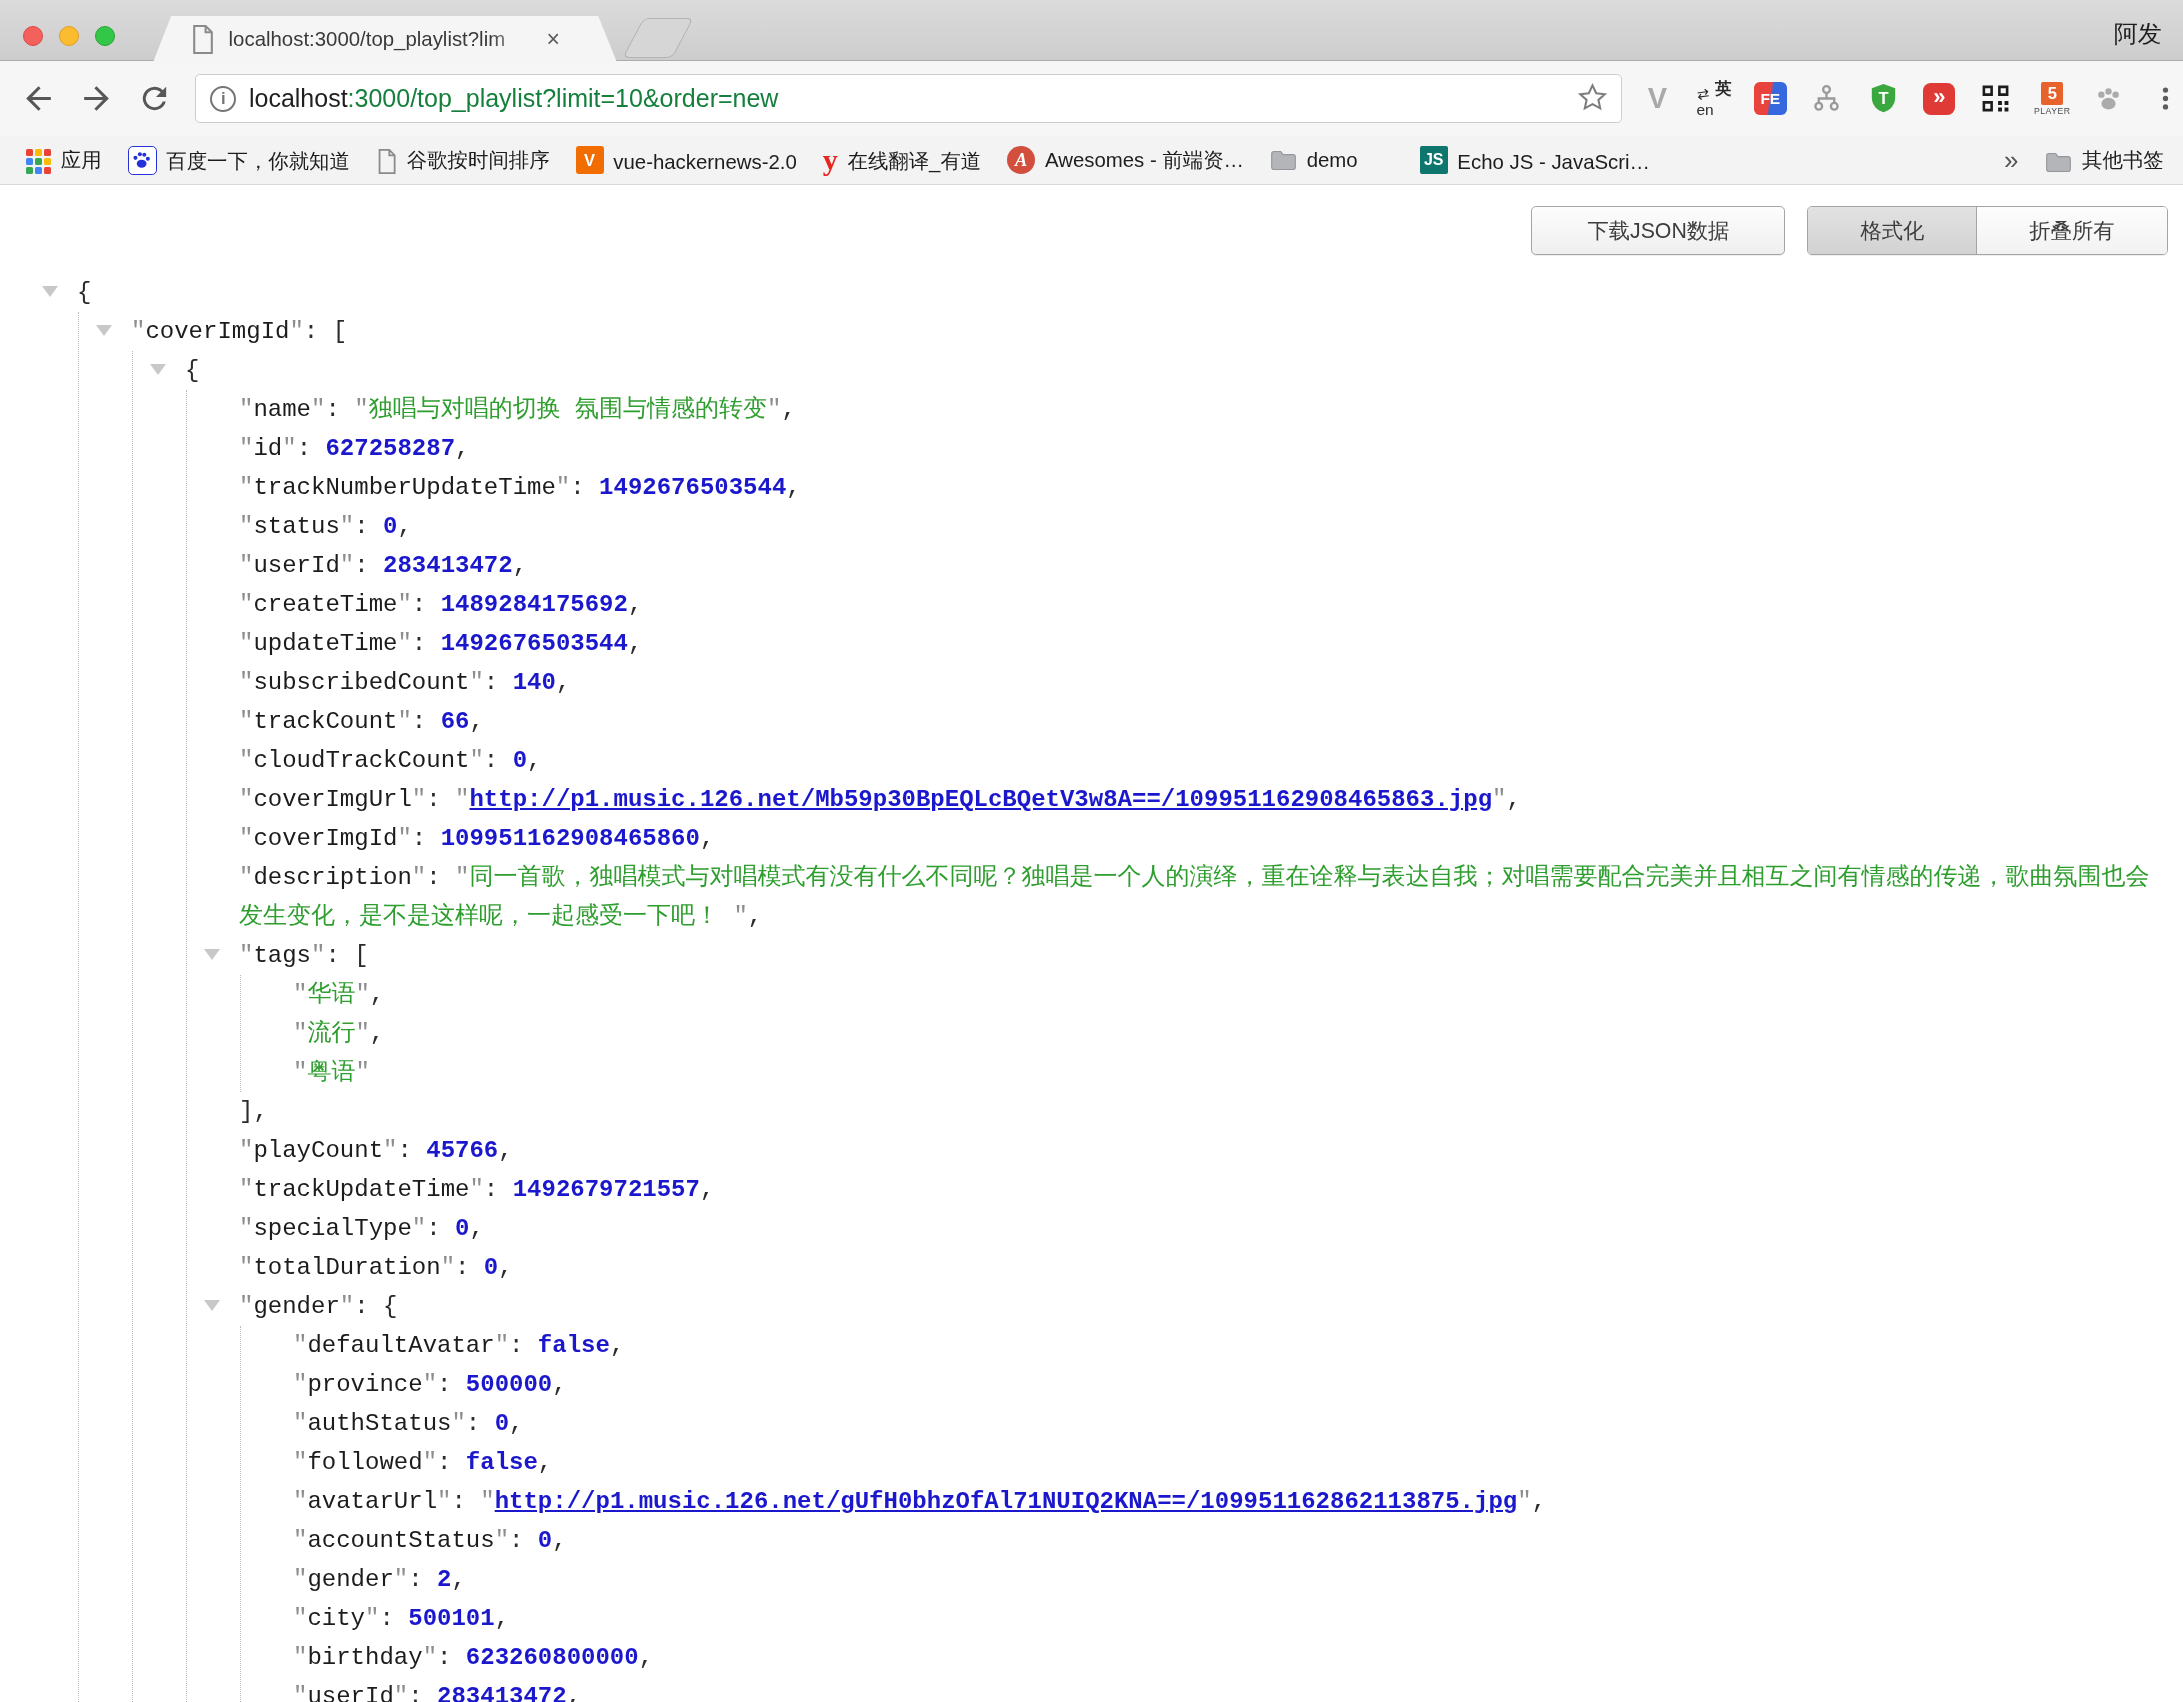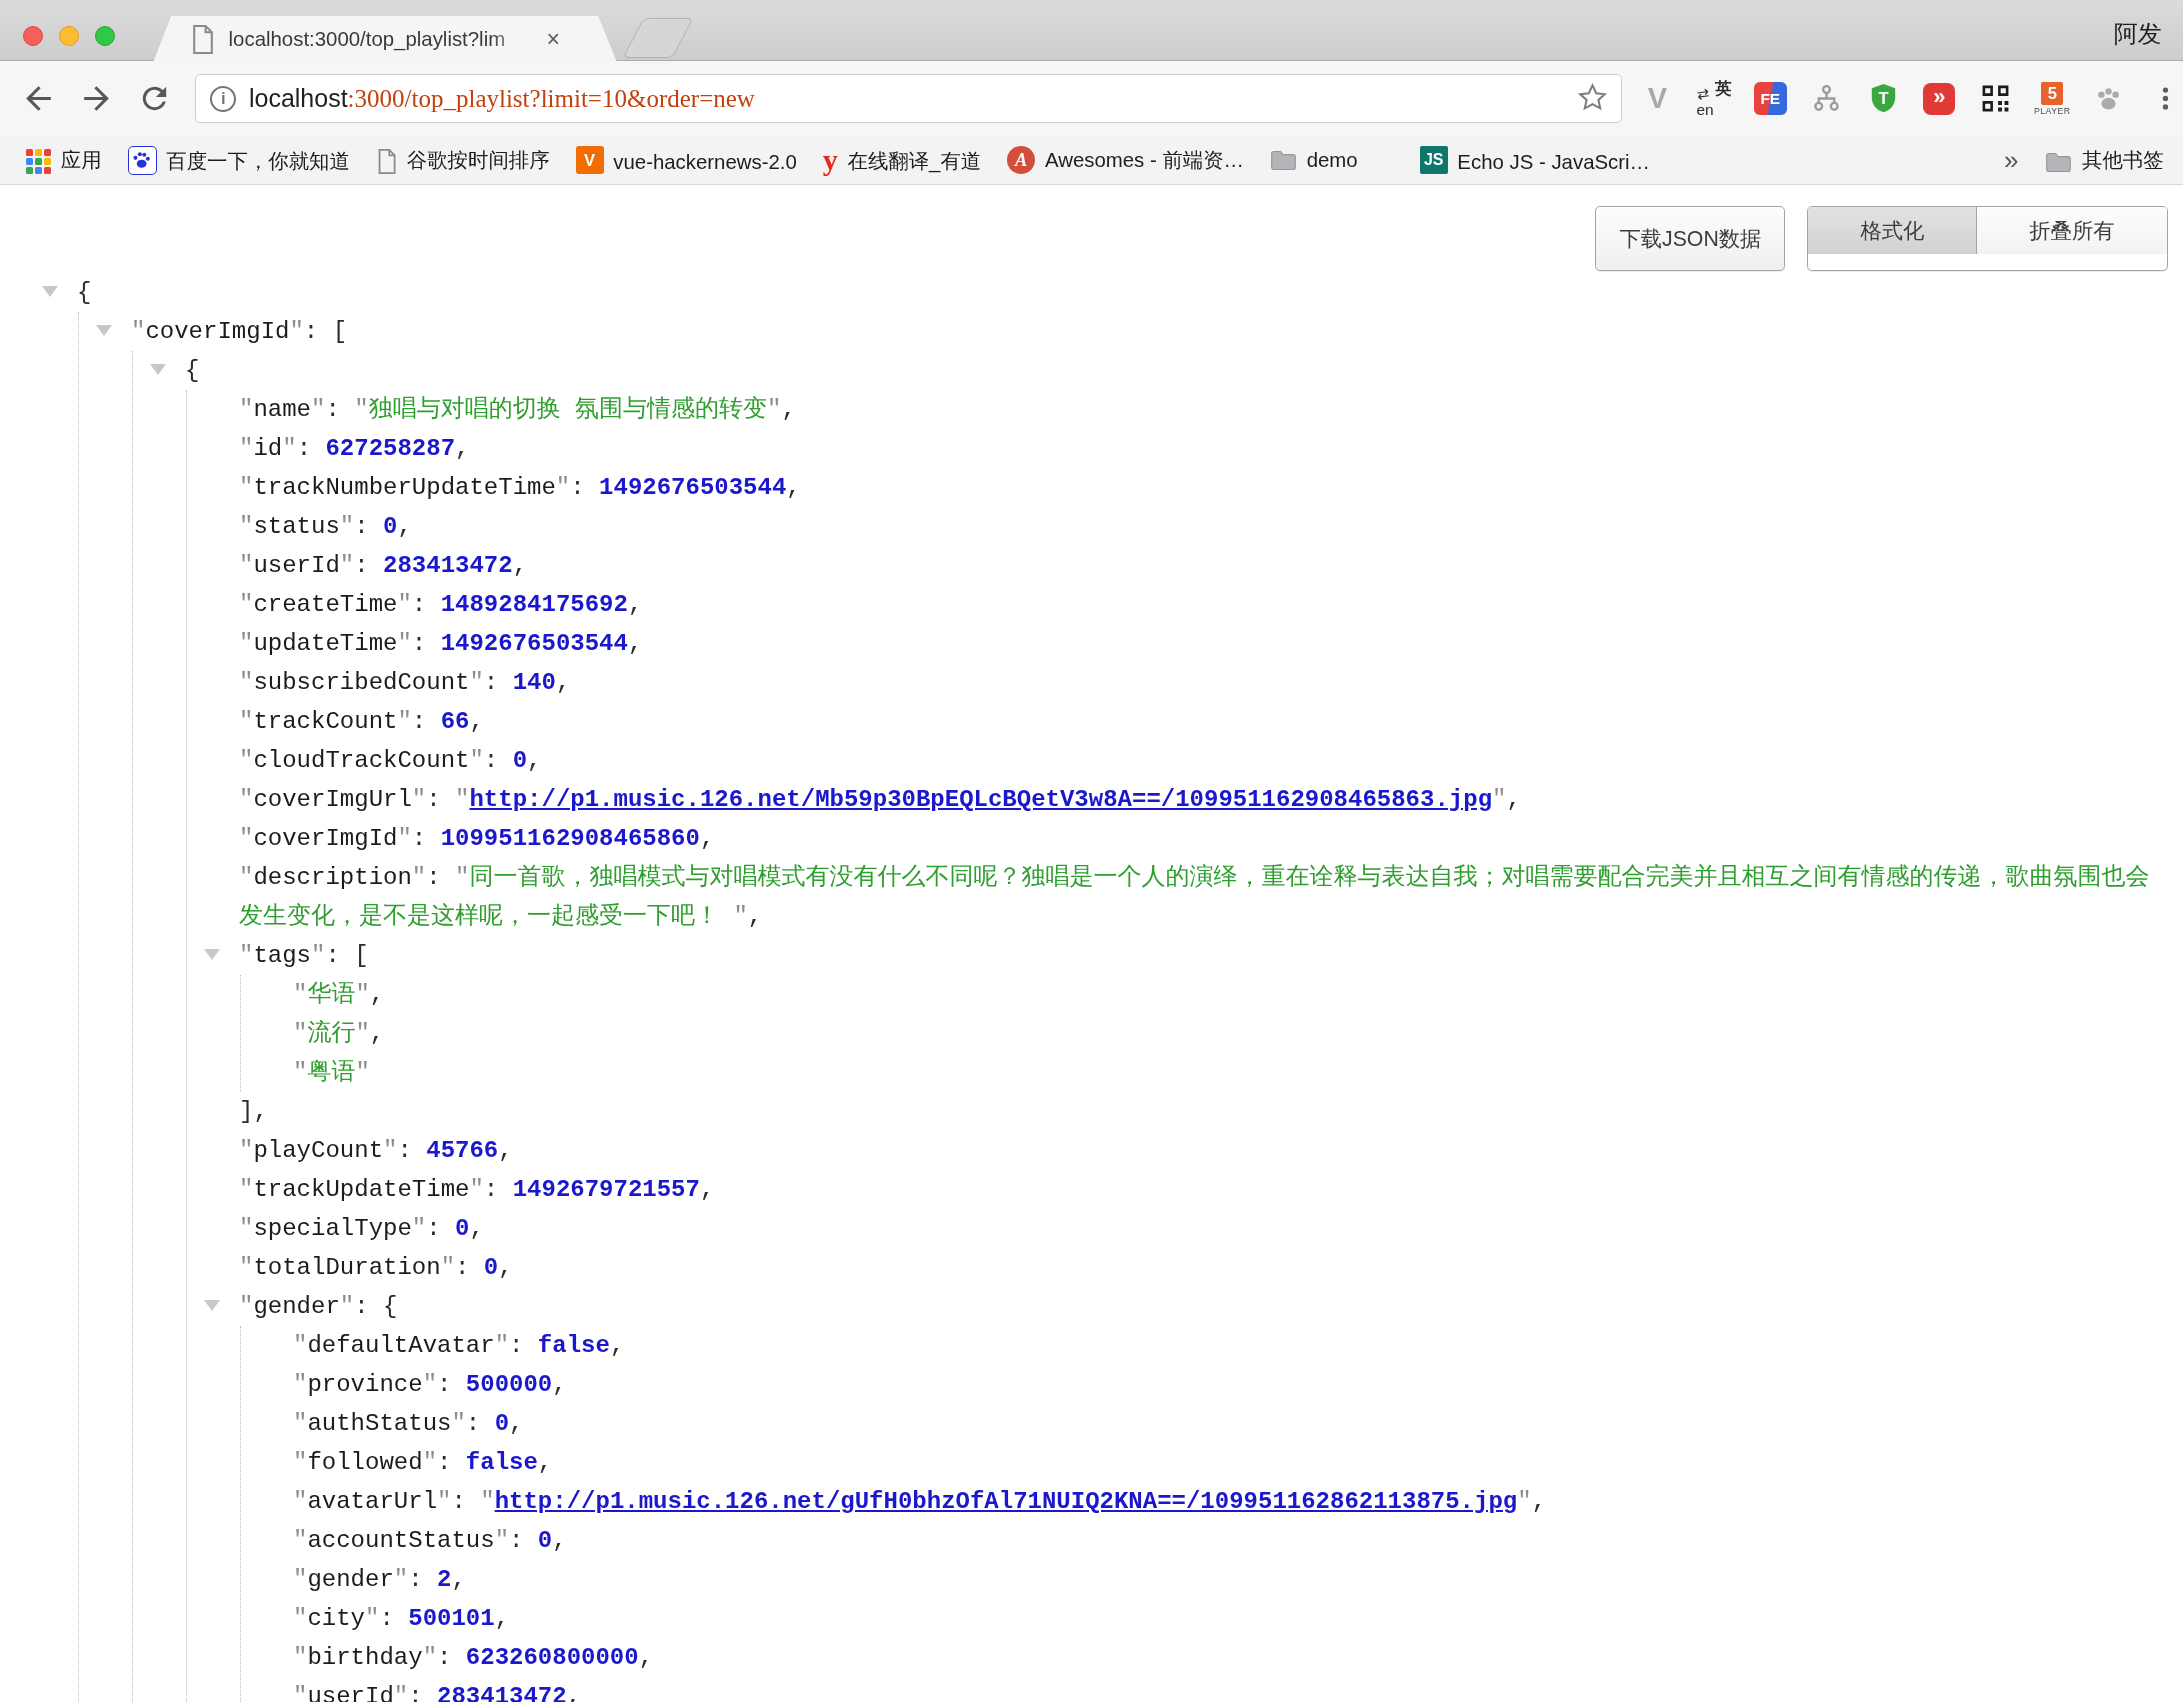--- a/index.html
+++ b/index.html
@@ -49,21 +49,21 @@
     border:1px solid #cdcdcd; border-radius:4.9px;
     display:flex; align-items:center;
   }
   .info-icon {
     margin-left:14.6px; width:26px; height:26px; border:2.4px solid #757575; border-radius:50%;
     color:#757575; font-size:16.5px; font-weight:bold;
     display:flex; align-items:center; justify-content:center; flex:none;
   }
   .url-text { margin-left:12.6px; font-size:25px; white-space:nowrap; }
   .url-host { color:#1f1f1f; }
-  .url-rest { color:#c2410c;font-family:Liberation Serif, serif; }
+  .url-rest { color:#15803d; }
   .star-btn { margin-left:auto; margin-right:9.7px; width:35px; height:35px; cursor:pointer; }
   .ext-row { display:flex; align-items:center; gap:20.4px; margin-left:17.5px; }
   .ext { width:36px; height:36px; display:flex; align-items:center; justify-content:center; position:relative; cursor:pointer; flex:none; }
   .ext-fe { width:33px; height:33px; border-radius:5.8px; color:#fff; font-weight:bold; font-size:15.5px;
     background:linear-gradient(100deg,#e8433d 0 47%,#3569dd 53%);
     display:flex; align-items:center; justify-content:center; }
   .ext-translate { width:35px; height:35px; position:relative; }
   .ext-translate .t-top { position:absolute; top:-2.9px; right:0; font-size:16.5px; font-weight:bold; color:#2c2c2c; }
   .ext-translate .t-bot { position:absolute; bottom:-2.9px; left:0; font-size:15.5px; color:#2c2c2c; }
   .ext-translate .t-arrow { position:absolute; top:3.9px; left:1px; font-size:14.6px; color:#2c2c2c; transform:rotate(-8deg); }
@@ -93,21 +93,21 @@
   .bm-ydao { font-size:30px; font-weight:bold; color:#e7261f; line-height:1; font-family:"Liberation Serif",serif; }
   .bm-awe { width:28px; height:28px; border-radius:50%; background:#d14f3c; color:#fff;
     font-family:"Liberation Serif",serif; font-style:italic; font-size:18.4px; font-weight:bold;
     display:flex; align-items:center; justify-content:center; }
   .bm-chevron { font-size:26px; color:#555; }
 
   
   .content { position:relative; height:1517px; background:#fff; overflow:hidden; }
   .actions { position:absolute; top:21.3px; right:15.5px; display:flex; gap:22px; z-index:5; }
   .btn {
-    height:65px; padding:0 23px; border:1px solid #a4a4a4; border-radius:4.9px;
+    height:49px; padding:0 55px; border:1px solid #a4a4a4; border-radius:4.9px;
     background:linear-gradient(#fdfdfd,#efefef);
     font-size:21.3px; color:#3d3d3d; display:flex; align-items:center; cursor:pointer;
     box-shadow:0 1px 1px rgba(0,0,0,.07);
   }
   .seg { display:flex; border:1px solid #a4a4a4; border-radius:4.9px; overflow:hidden;
     box-shadow:0 1px 1px rgba(0,0,0,.07); }
   .seg-btn { height:47px; padding:0 52px; font-size:21.3px; color:#3d3d3d; display:flex; align-items:center; cursor:pointer; }
   .seg-active { background:linear-gradient(#e2e2e2,#d2d2d2); border-right:1px solid #a4a4a4; }
   .seg-plain  { background:linear-gradient(#fdfdfd,#f2f2f2); }
 

